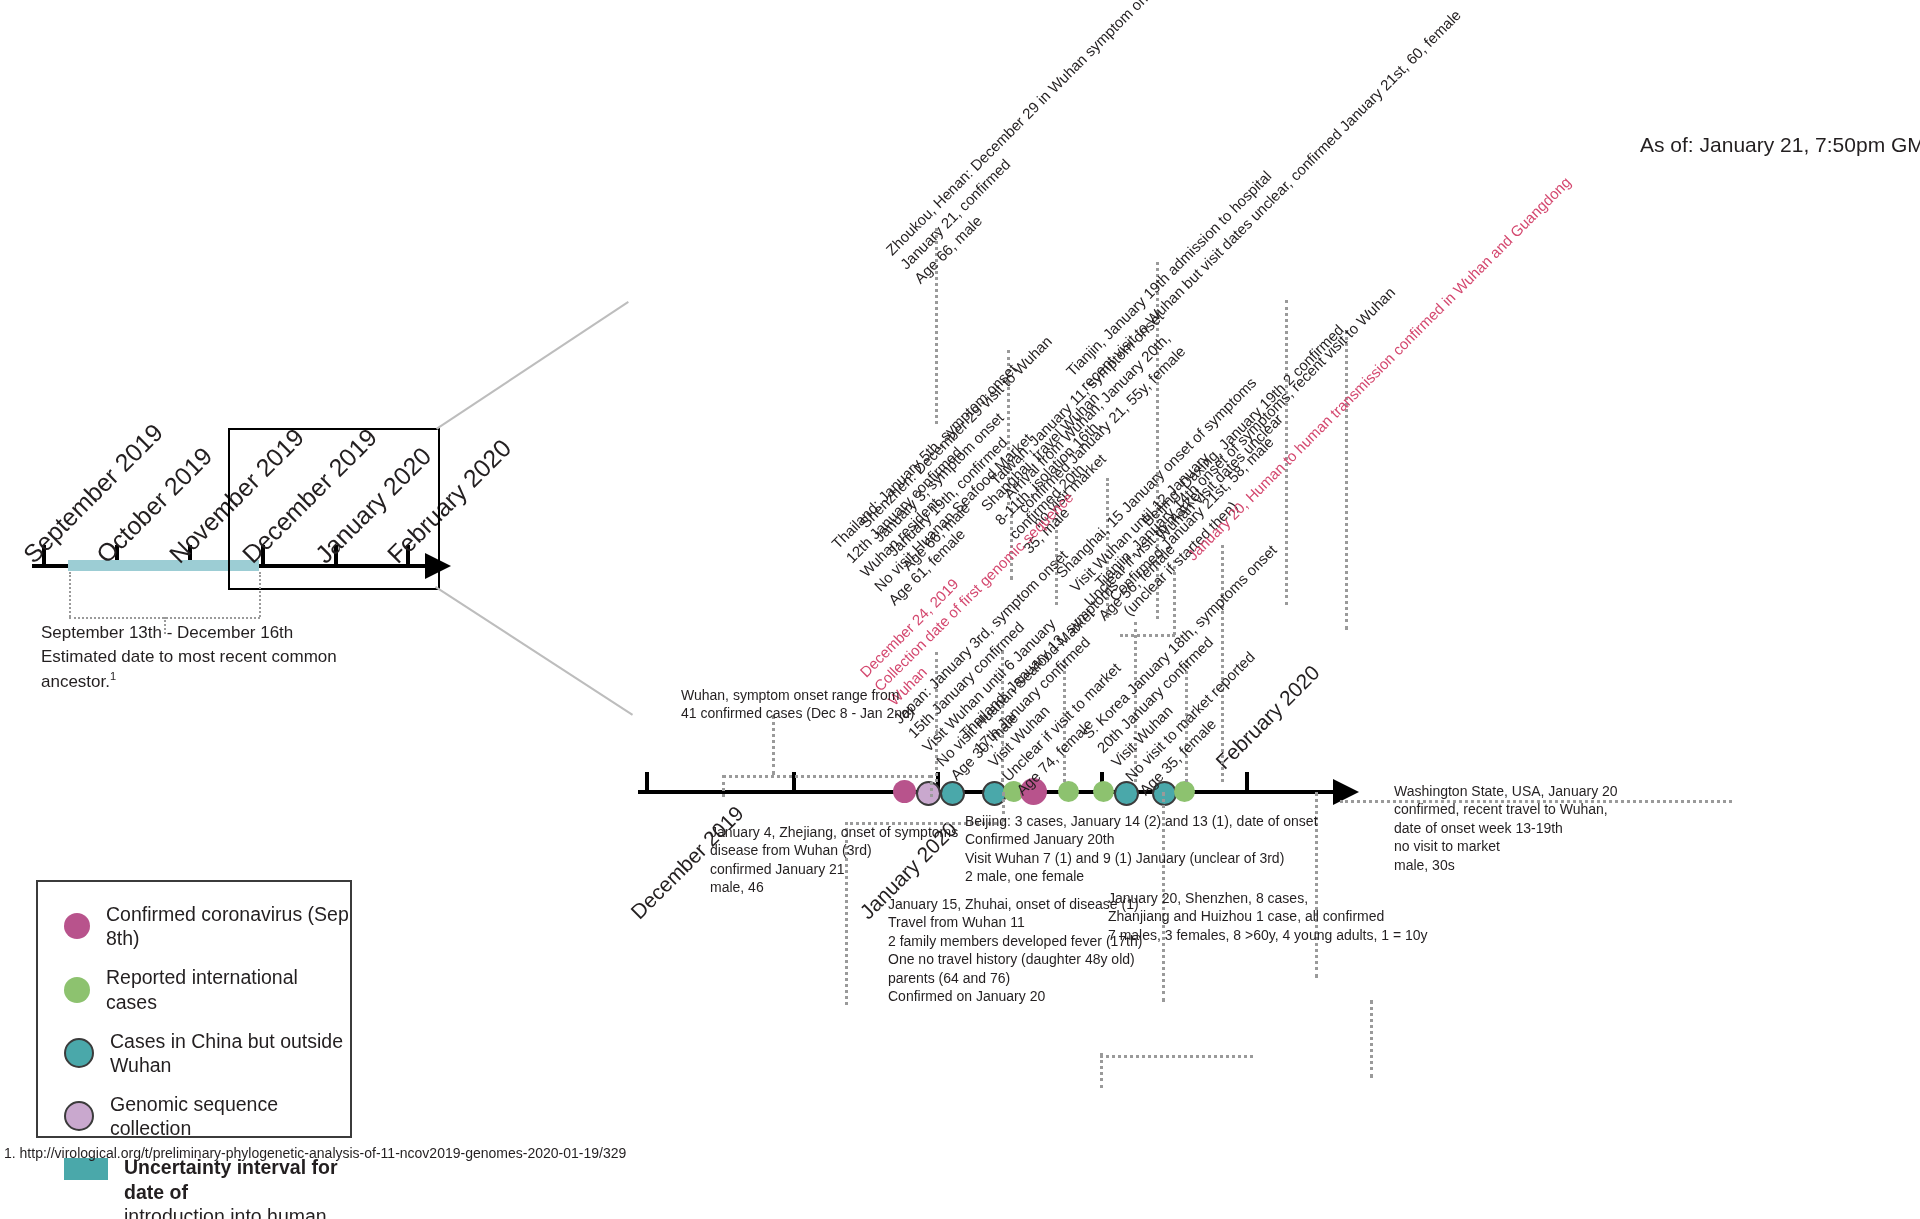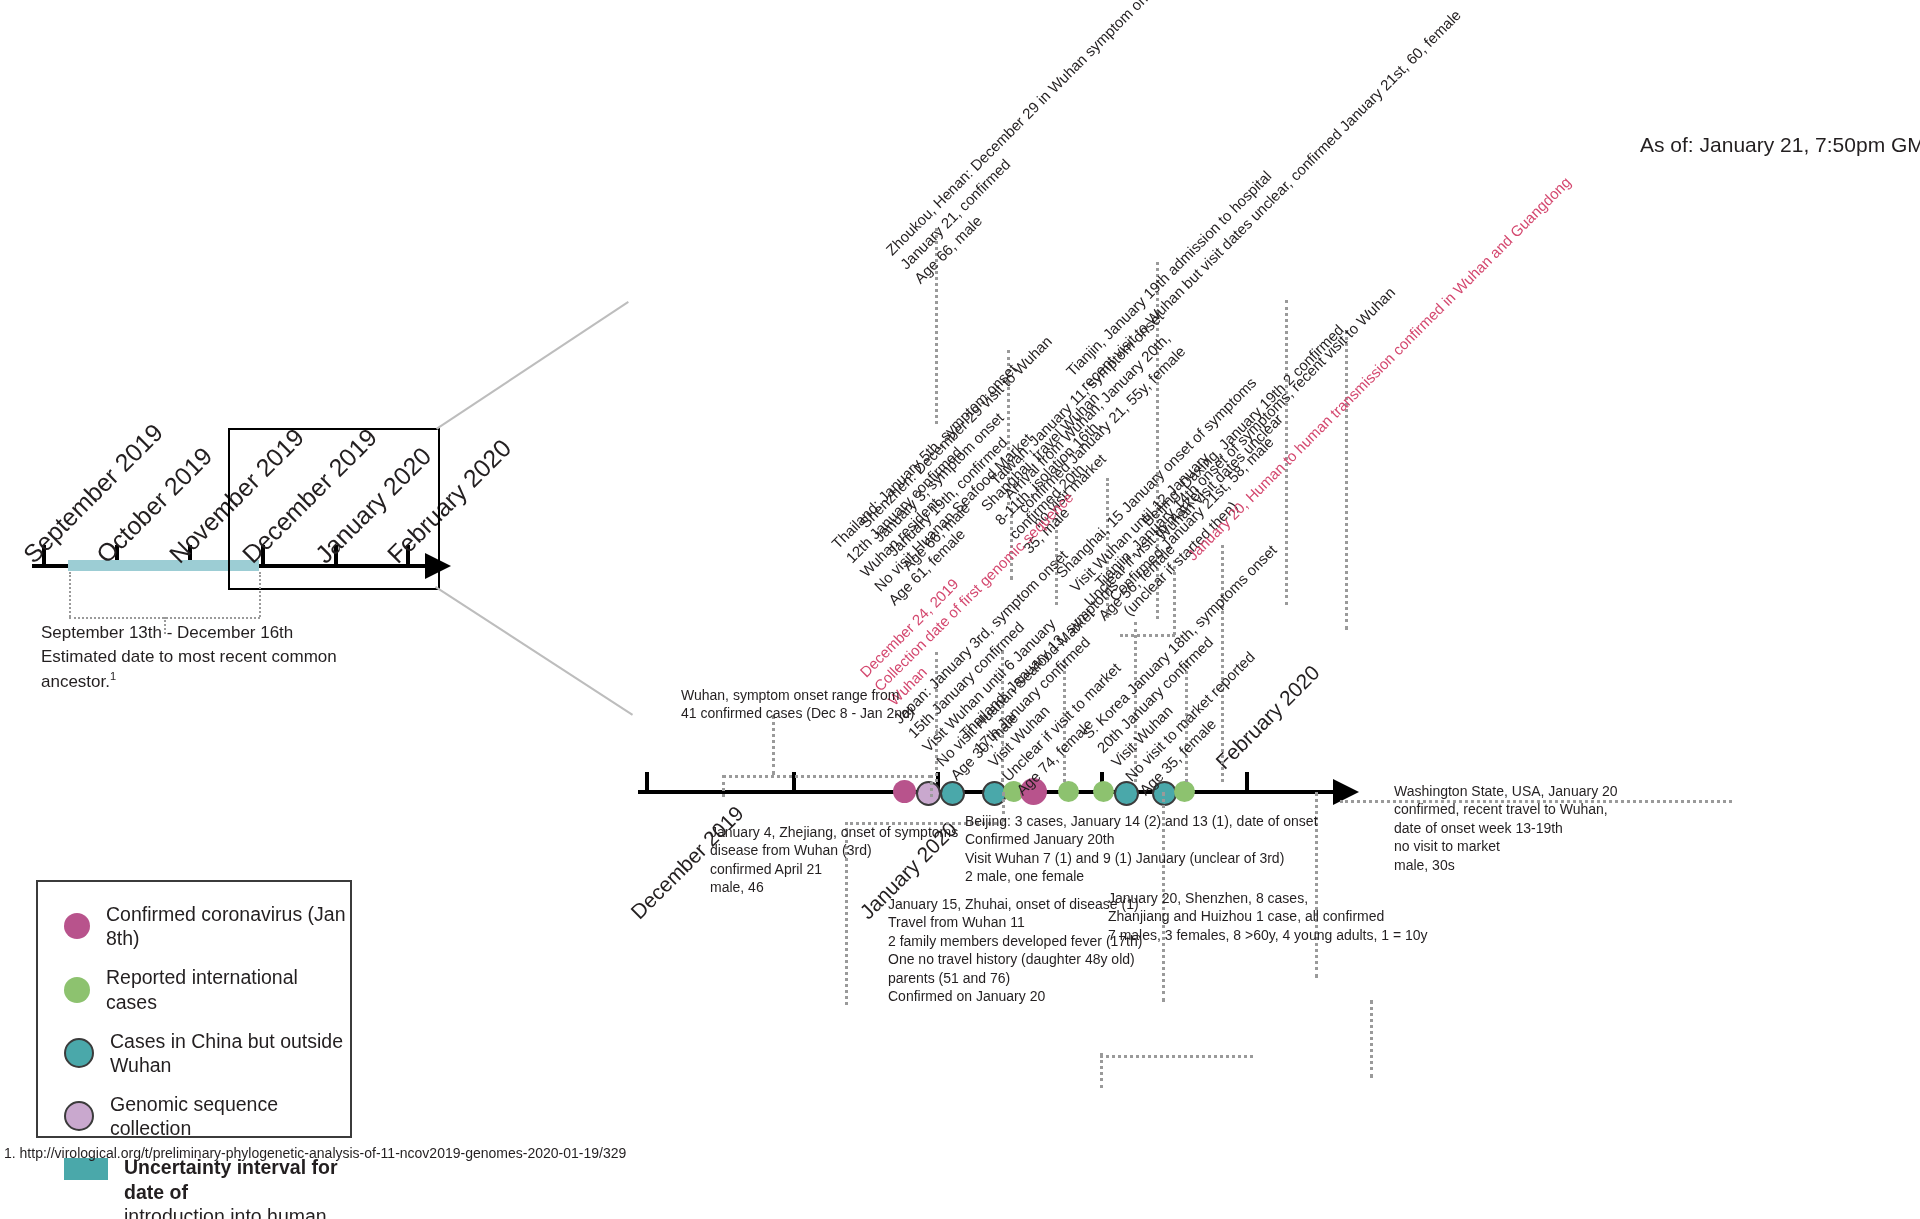--- a/index.html
+++ b/index.html
@@ -116,21 +116,21 @@
   <div class="abs" style="left:41px;top:621px;width:330px;">
     <div class="txt" style="font-size:17px;line-height:1.42;">September 13th - December 16th</div>
     <div class="txt" style="font-size:17px;line-height:1.42;">Estimated date to most recent common</div>
     <div class="txt" style="font-size:17px;line-height:1.42;"><span>ancestor.</span><span class="sup">1</span></div>
   </div>
 </div>
 
 <div class="abs legend-box" style="left:36px;top:880px;width:316px;height:258px;padding:20px 0 0 26px;box-sizing:border-box;">
   <div class="legend-row">
     <span class="legend-swatch dot-confirmed"></span>
-    <span class="legend-label">Confirmed coronavirus (Jan 8th)</span>
+    <span class="legend-label">Confirmed coronavirus (Sep 8th)</span>
   </div>
   <div class="legend-row">
     <span class="legend-swatch dot-intl"></span>
     <span class="legend-label">Reported international cases</span>
   </div>
   <div class="legend-row">
     <span class="legend-swatch dot-china"></span>
     <span class="legend-label">Cases in China but outside Wuhan</span>
   </div>
   <div class="legend-row">
@@ -310,37 +310,37 @@
 </div>
 
 <div class="abs" style="left:681px;top:686px;">
   <div class="txt nowrap">Wuhan, symptom onset range from</div>
   <div class="txt nowrap">41 confirmed cases (Dec 8 - Jan 2nd)</div>
 </div>
 
 <div class="abs" style="left:710px;top:823px;">
   <div class="txt nowrap">January 4, Zhejiang, onset of symptoms</div>
   <div class="txt nowrap">disease from Wuhan (3rd)</div>
-  <div class="txt nowrap">confirmed April 21</div>
+  <div class="txt nowrap">confirmed January 21</div>
   <div class="txt nowrap">male, 46</div>
 </div>
 
 <div class="abs" style="left:965px;top:812px;">
   <div class="txt nowrap">Beijing: 3 cases, January 14 (2) and 13 (1), date of onset</div>
   <div class="txt nowrap">Confirmed January 20th</div>
   <div class="txt nowrap">Visit Wuhan 7 (1) and 9 (1) January (unclear of 3rd)</div>
   <div class="txt nowrap">2 male, one female</div>
 </div>
 
 <div class="abs" style="left:888px;top:895px;">
   <div class="txt nowrap">January 15, Zhuhai, onset of disease (1)</div>
   <div class="txt nowrap">Travel from Wuhan 11</div>
   <div class="txt nowrap">2 family members developed fever (17th)</div>
   <div class="txt nowrap">One no travel history (daughter 48y old)</div>
-  <div class="txt nowrap">parents (51 and 76)</div>
+  <div class="txt nowrap">parents (64 and 76)</div>
   <div class="txt nowrap">Confirmed on January 20</div>
 </div>
 
 <div class="abs" style="left:1108px;top:889px;">
   <div class="txt nowrap">January 20, Shenzhen, 8 cases,</div>
   <div class="txt nowrap">Zhanjiang and Huizhou 1 case, all confirmed</div>
   <div class="txt nowrap">7 males, 3 females, 8 &gt;60y, 4 young adults, 1 = 10y</div>
 </div>
 
 <div class="abs" style="left:1394px;top:782px;">

